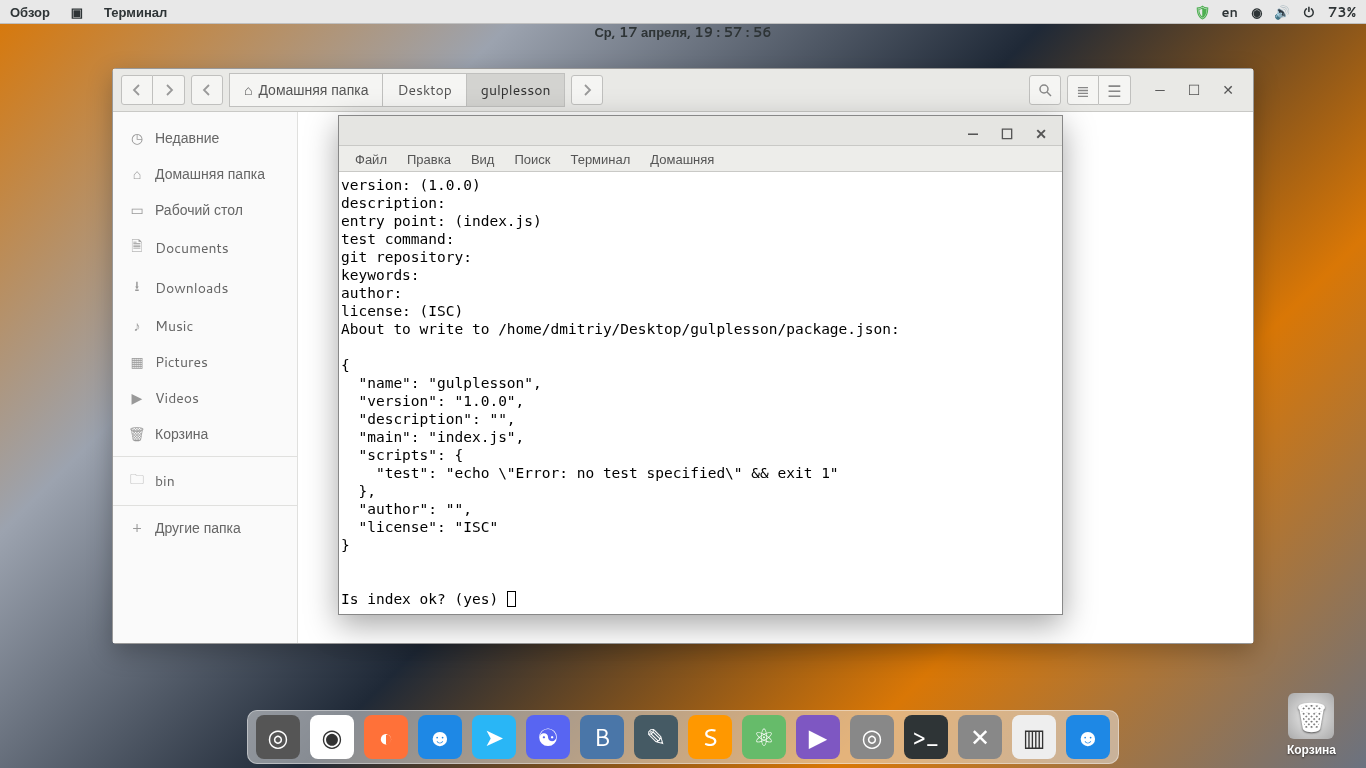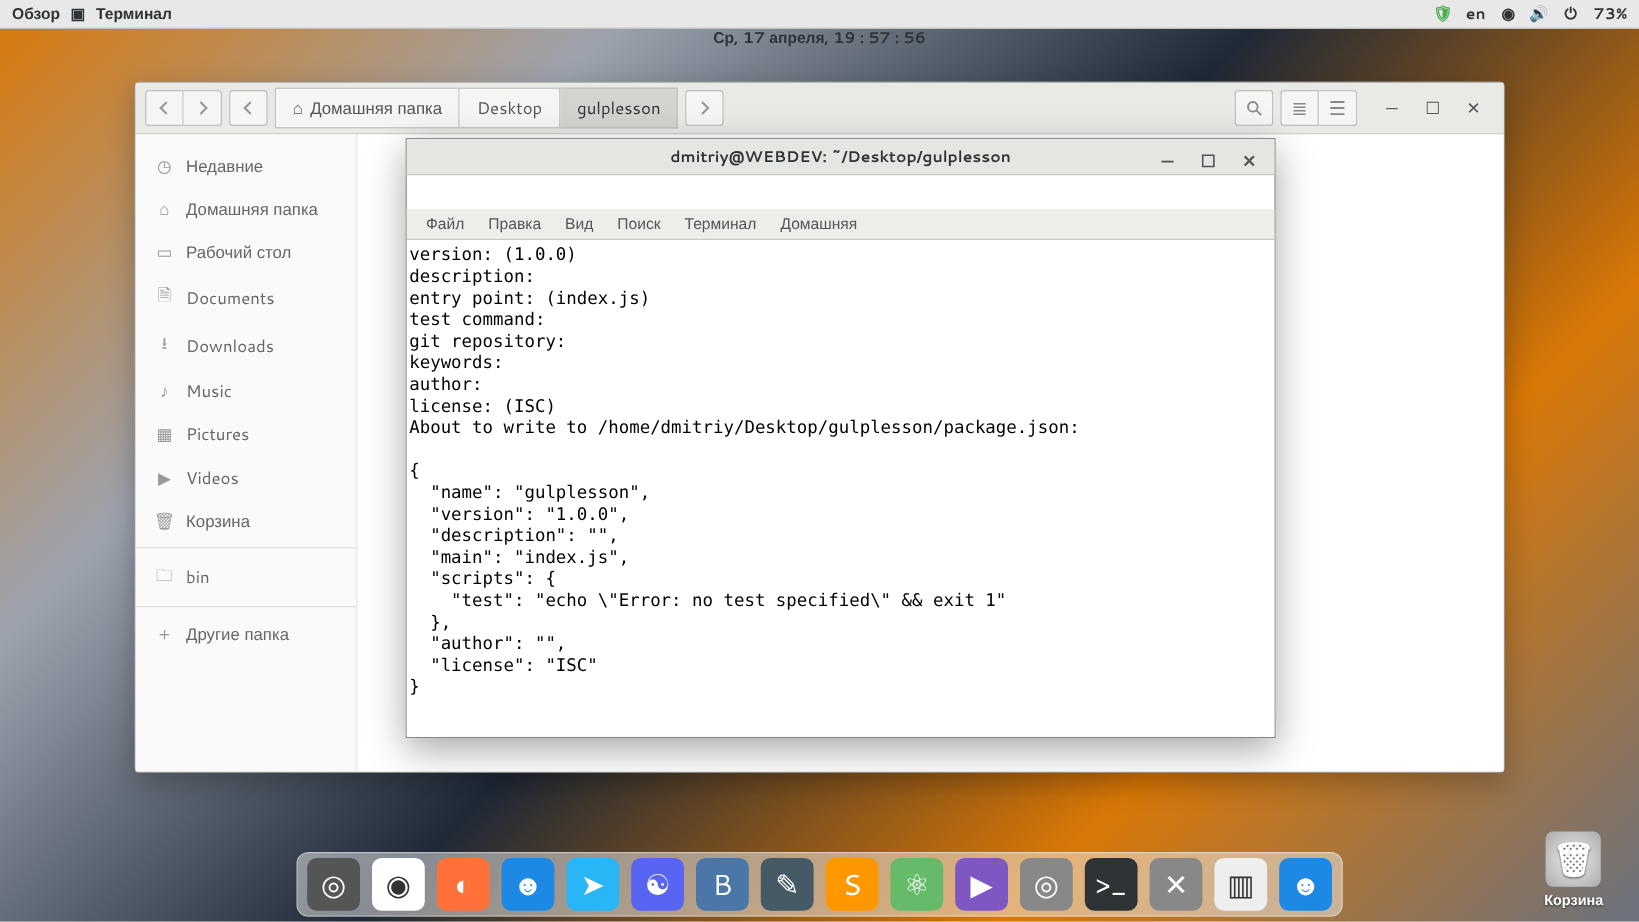--- a/index.html
+++ b/index.html
@@ -9,21 +9,21 @@
   background: linear-gradient(135deg, #d97706 0%, #9ca3af 25%, #1f2937 50%, #d97706 75%, #6b7280 100%);
   overflow: hidden; position: relative;
 }
 
 .top-panel {
   position: absolute; top: 0; left: 0; right: 0; height: 24px;
   background: #e8e8e8; border-bottom: 1px solid #c0c0c0;
   display: flex; align-items: center; padding: 0 10px;
   font-size: 13px; font-weight: 600; color: #2e3436;
 }
-.top-panel .left { display: flex; gap: 8px; align-items: center; }
+.top-panel .left { display: flex; gap: 20px; align-items: center; }
 .top-panel .center { position: absolute; left: 50%; transform: translateX(-50%); margin-top: 40px; }
 .top-panel .right { margin-left: auto; display: flex; gap: 12px; align-items: center; }
 .top-panel .icon { width: 14px; height: 14px; display: inline-flex; align-items: center; justify-content: center; }
 .shield { color: #4caf50; }
 
 .fm-window {
   position: absolute; top: 68px; left: 112px;
   width: 1142px; height: 576px;
   background: #fff; border: 1px solid #999; border-radius: 4px;
   box-shadow: 0 8px 24px rgba(0,0,0,.25);
@@ -76,21 +76,21 @@
 }
 .term-title {
   height: 30px; background: #e5e5e2; border-bottom: 1px solid #c9c9c6;
   display: flex; align-items: center; justify-content: center;
   font-weight: 700; font-size: 13px; color: #2e3436; position: relative;
 }
 .term-title .win-controls { position: absolute; right: 4px; top: 3px; }
 .term-menu {
   height: 26px; background: #ededea; border-bottom: 1px solid #c9c9c6;
   display: flex; align-items: center; padding: 0 6px; gap: 0;
-  font-size: 13px; color: #555; margin-top: 28px;
+  font-size: 13px; color: #555;
 }
 .term-menu .item { padding: 4px 10px; cursor: pointer; }
 .term-body {
   flex: 1; background: #fff; padding: 4px 2px;
   font-family: "DejaVu Sans Mono", "Consolas", monospace;
   font-size: 14.5px; line-height: 18px; color: #000;
   white-space: pre; overflow: hidden;
 }
 .cursor-box { display: inline-block; width: 9px; height: 16px; border: 1px solid #000; vertical-align: text-bottom; }
 
@@ -228,21 +228,20 @@
           <span class="ic">+</span>
           <span>Другие папка</span>
         </div>
     </div>
     <div class="fm-main"></div>
   </div>
 </div>
 
 <div class="term-window">
   <div class="term-title">
-    <span>dmitriy@WEBDEV: ~/Desktop/gulplesson</span>
     <div class="win-controls">
       <div class="win-ctrl">—</div>
       <div class="win-ctrl">☐</div>
       <div class="win-ctrl">✕</div>
     </div>
   </div>
   <div class="term-menu">
     <span class="item">Файл</span>
     <span class="item">Правка</span>
     <span class="item">Вид</span>

